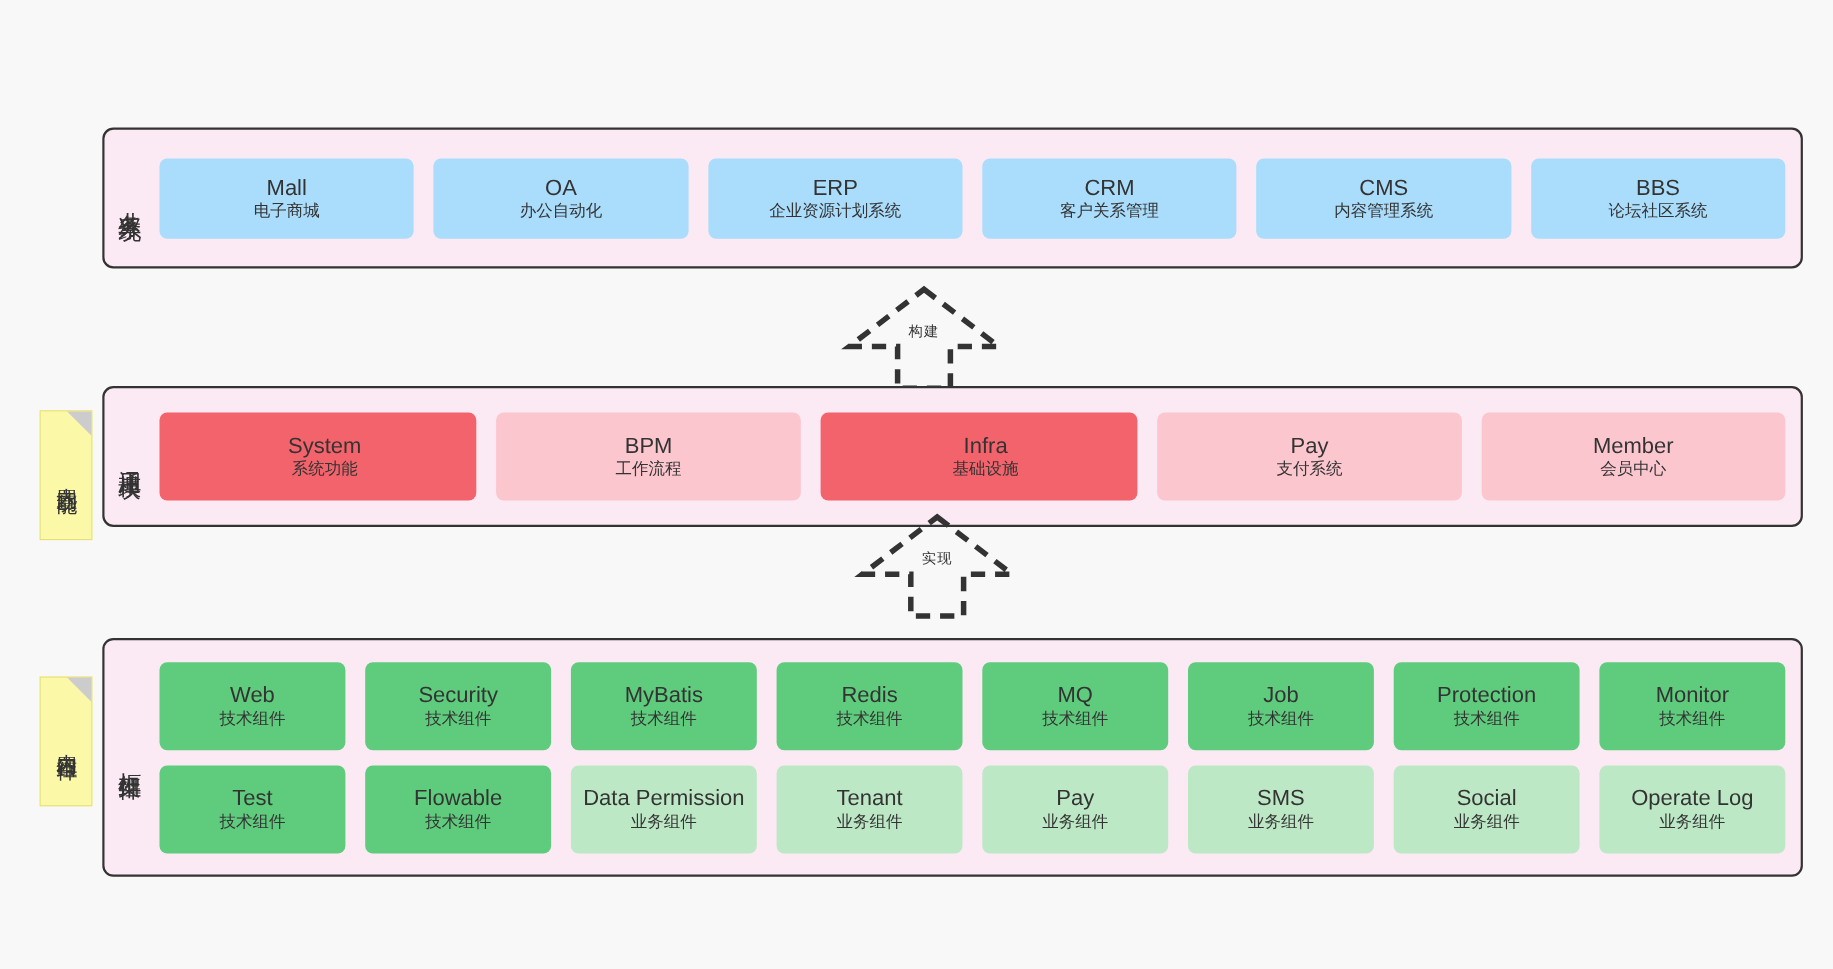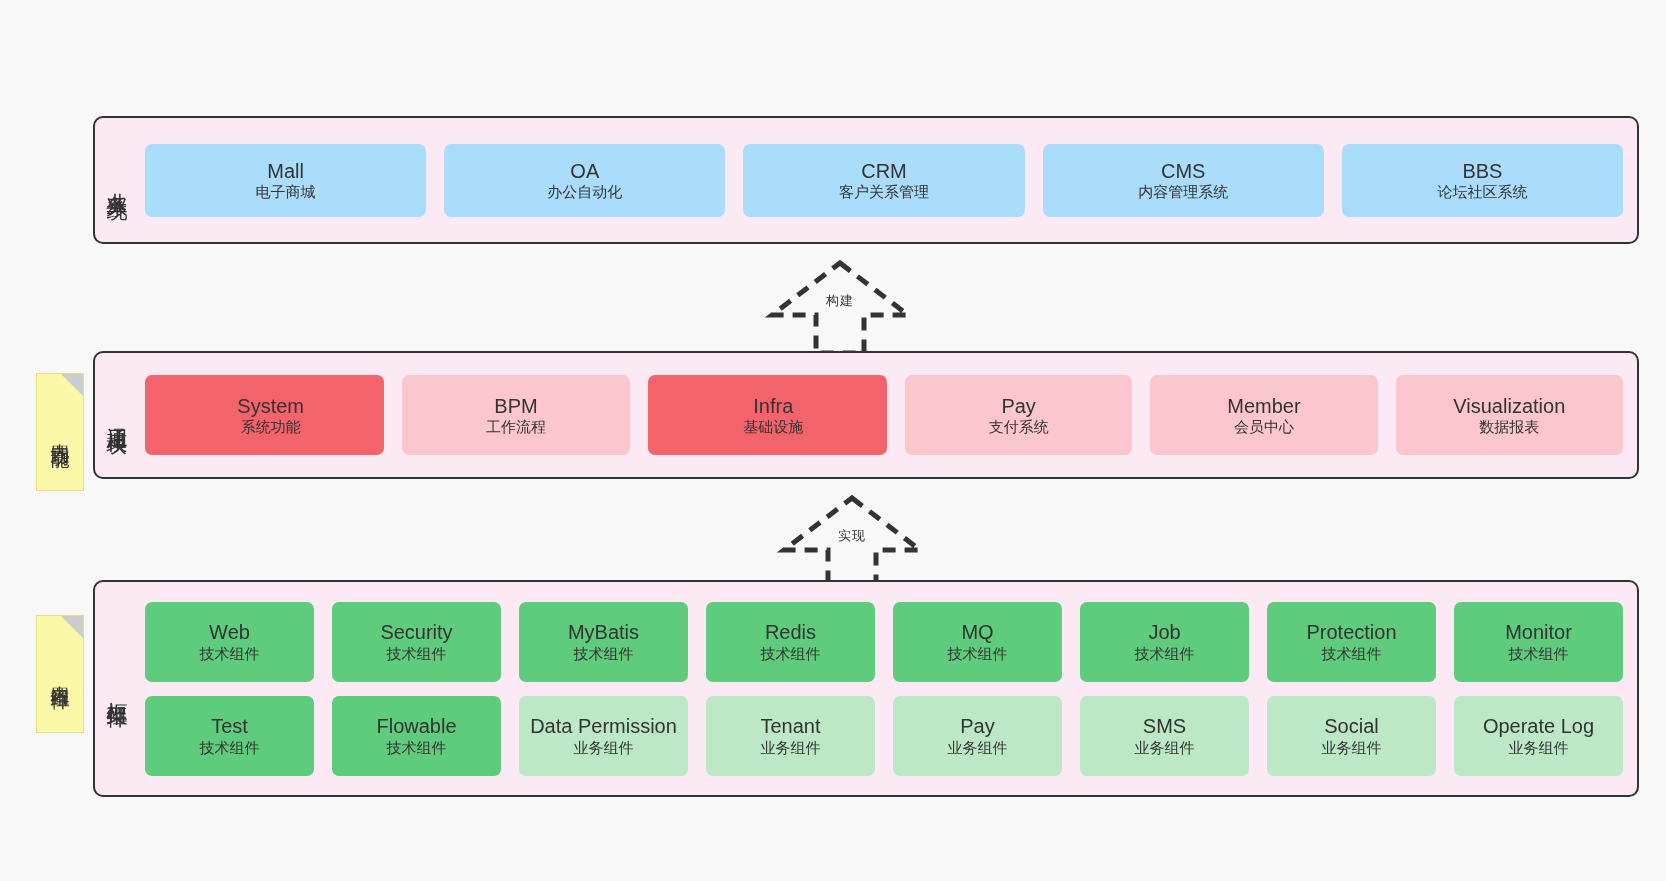--- a/index.html
+++ b/index.html
@@ -151,21 +151,21 @@
   .arrow .arrow-label {
     position: absolute;
     left: 0; right: 0;
     top: 35px;
     text-align: center;
     font-size: 13px;
     color: #333333;
     letter-spacing: 1px;
   }
   #arrow-build { left: 760px; top: 257px; }
-  #arrow-impl  { left: 772px; top: 492px; }
+  #arrow-impl  { left: 772px; top: 464px; }
 </style>
 </head>
 <body>
 
 <div id="canvas">
 
   <div class="layer" id="layer-business">
     <div class="layer-title">业务系统</div>
     <div class="layer-body">
       <div class="row">
@@ -173,20 +173,24 @@
         <div class="card blue">
           <div class="card-title">Mall</div>
           <div class="card-sub">电子商城</div>
         </div>
 
         <div class="card blue">
           <div class="card-title">OA</div>
           <div class="card-sub">办公自动化</div>
         </div>
 
+        <div class="card blue">
+          <div class="card-title">ERP</div>
+          <div class="card-sub">企业资源计划系统</div>
+        </div>
 
         <div class="card blue">
           <div class="card-title">CRM</div>
           <div class="card-sub">客户关系管理</div>
         </div>
 
         <div class="card blue">
           <div class="card-title">CMS</div>
           <div class="card-sub">内容管理系统</div>
         </div>
@@ -235,24 +239,20 @@
         <div class="card pink">
           <div class="card-title">Pay</div>
           <div class="card-sub">支付系统</div>
         </div>
 
         <div class="card pink">
           <div class="card-title">Member</div>
           <div class="card-sub">会员中心</div>
         </div>
 
-        <div class="card pink">
-          <div class="card-title">Visualization</div>
-          <div class="card-sub">数据报表</div>
-        </div>
 
       </div>
     </div>
   </div>
 
   <div class="arrow" id="arrow-impl">
     <svg width="160" height="100" viewBox="0 0 160 100">
       <path d="M 80 6 L 148 58 L 104 58 L 104 96 L 56 96 L 56 58 L 12 58 Z" fill="none" stroke="#333333" stroke-width="5" stroke-dasharray="13 9" stroke-linejoin="miter"></path>
     </svg>
     <div class="arrow-label">实现</div>

